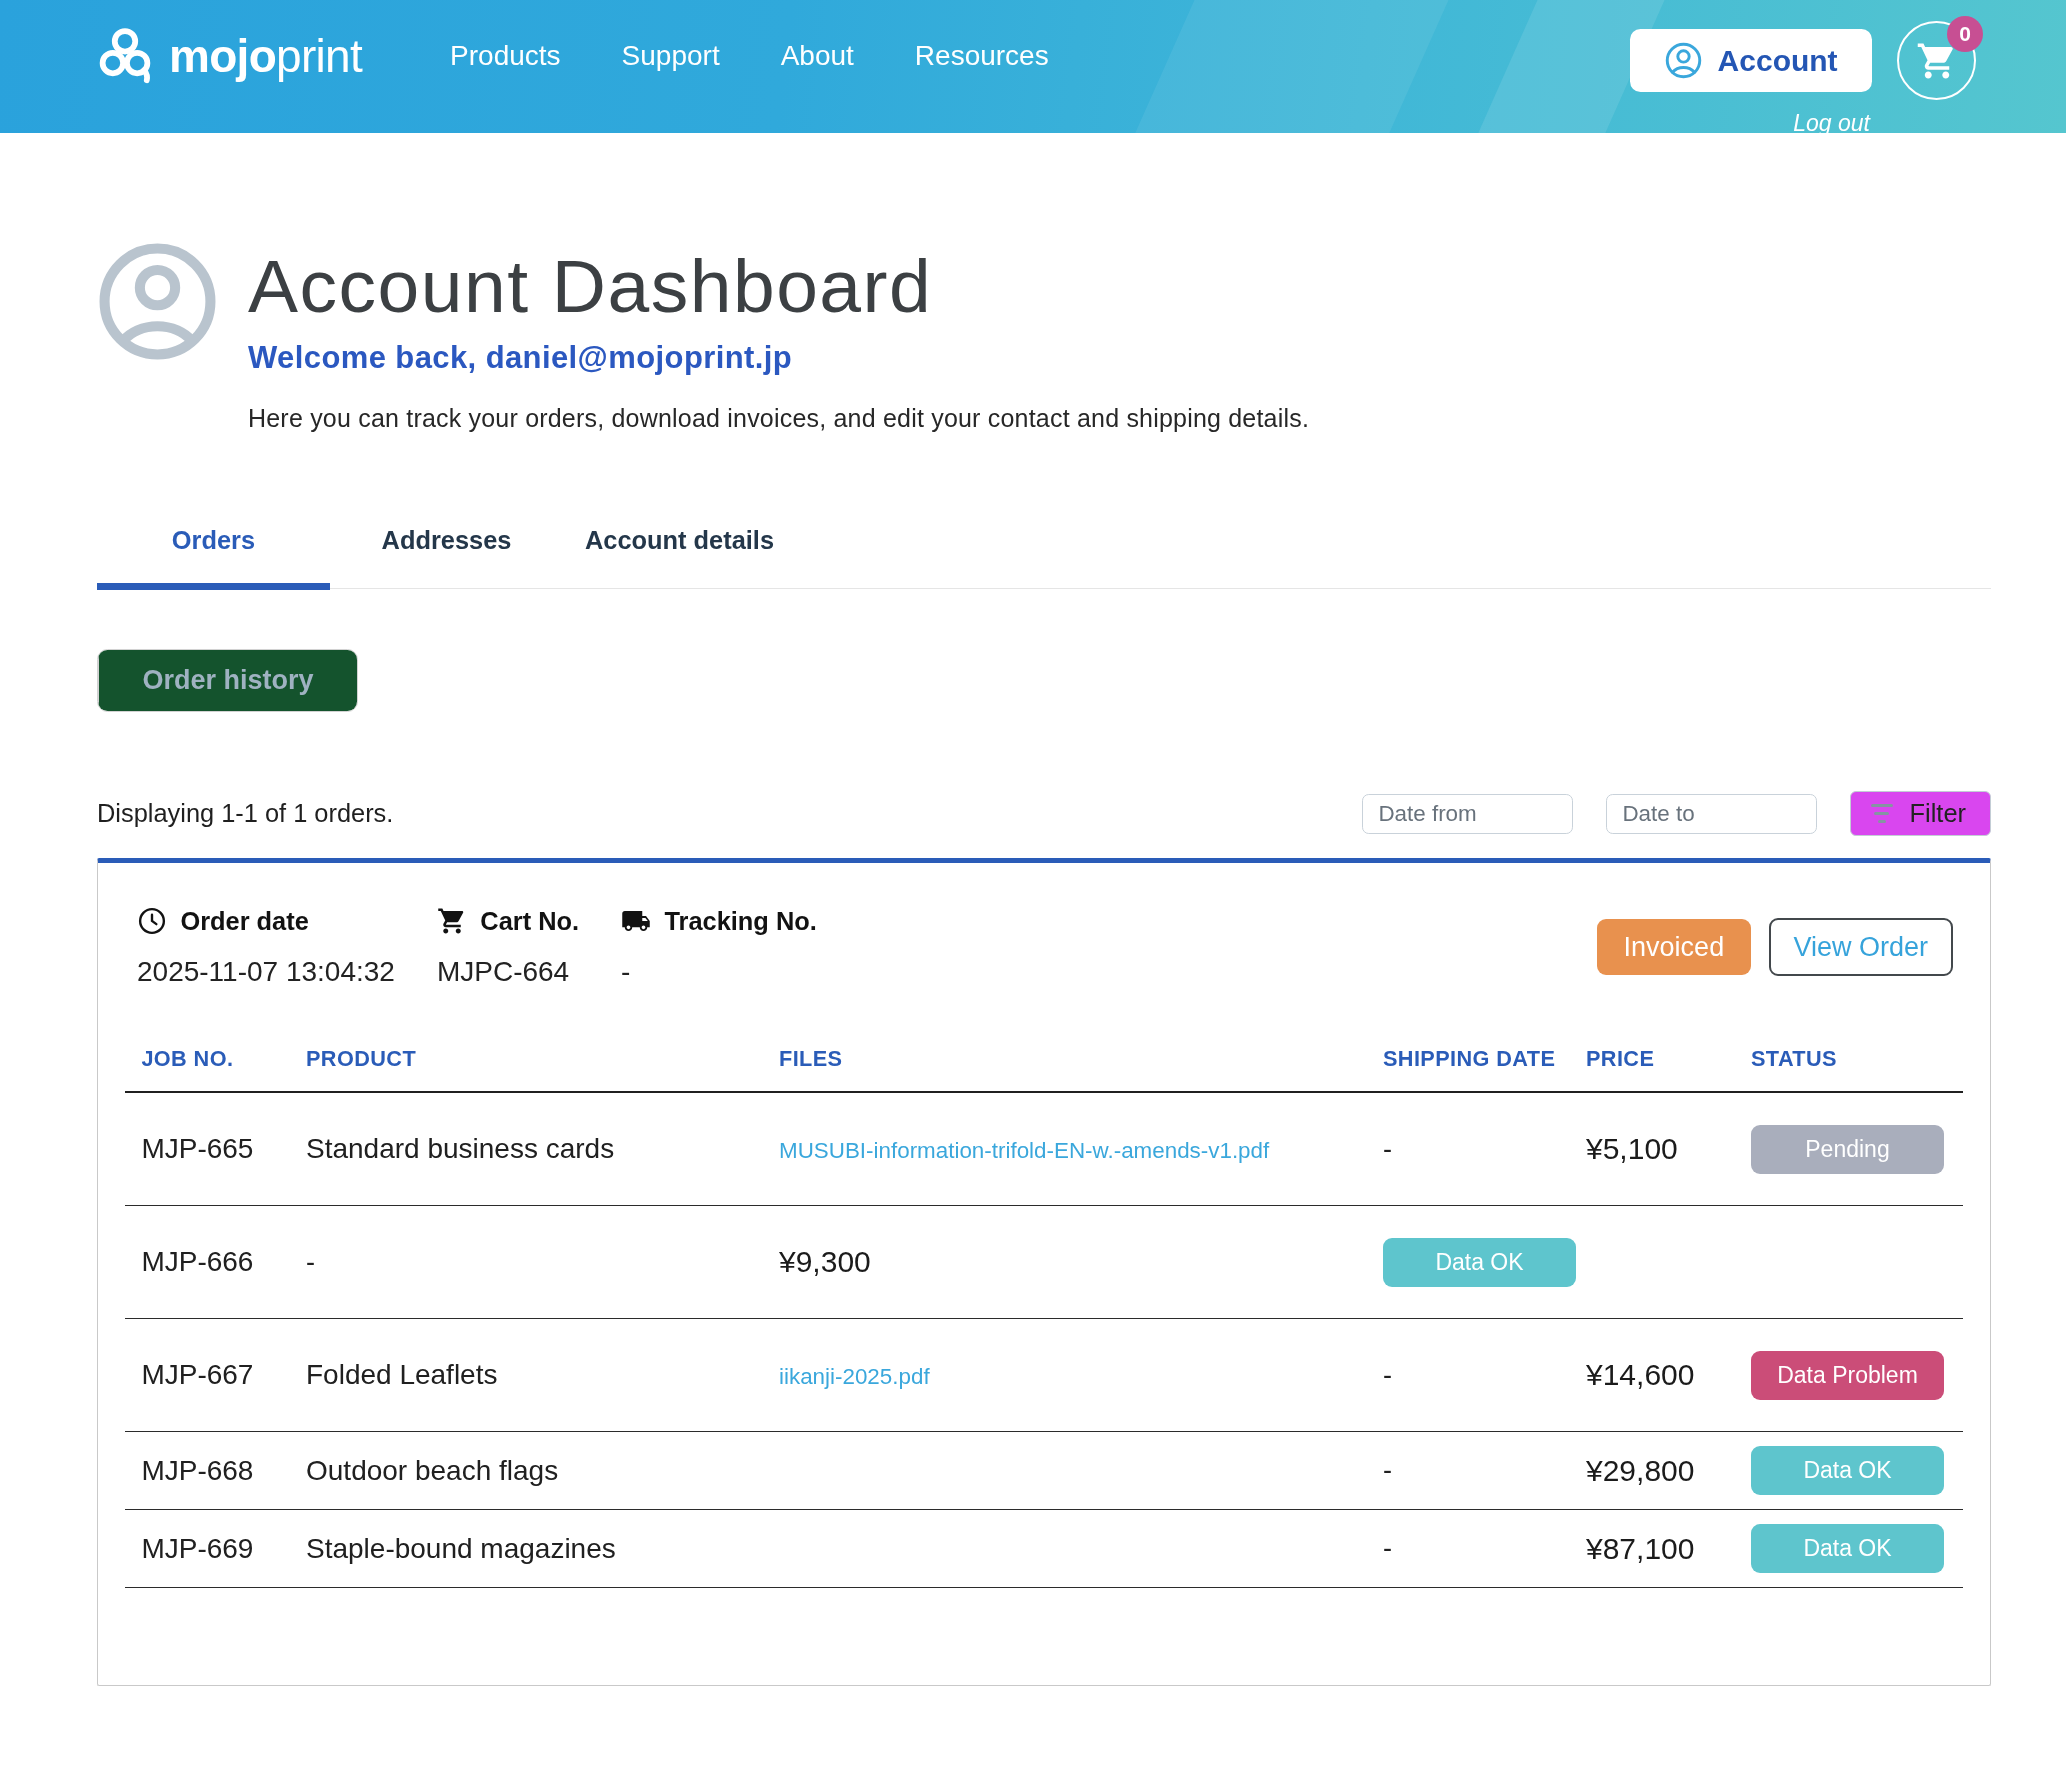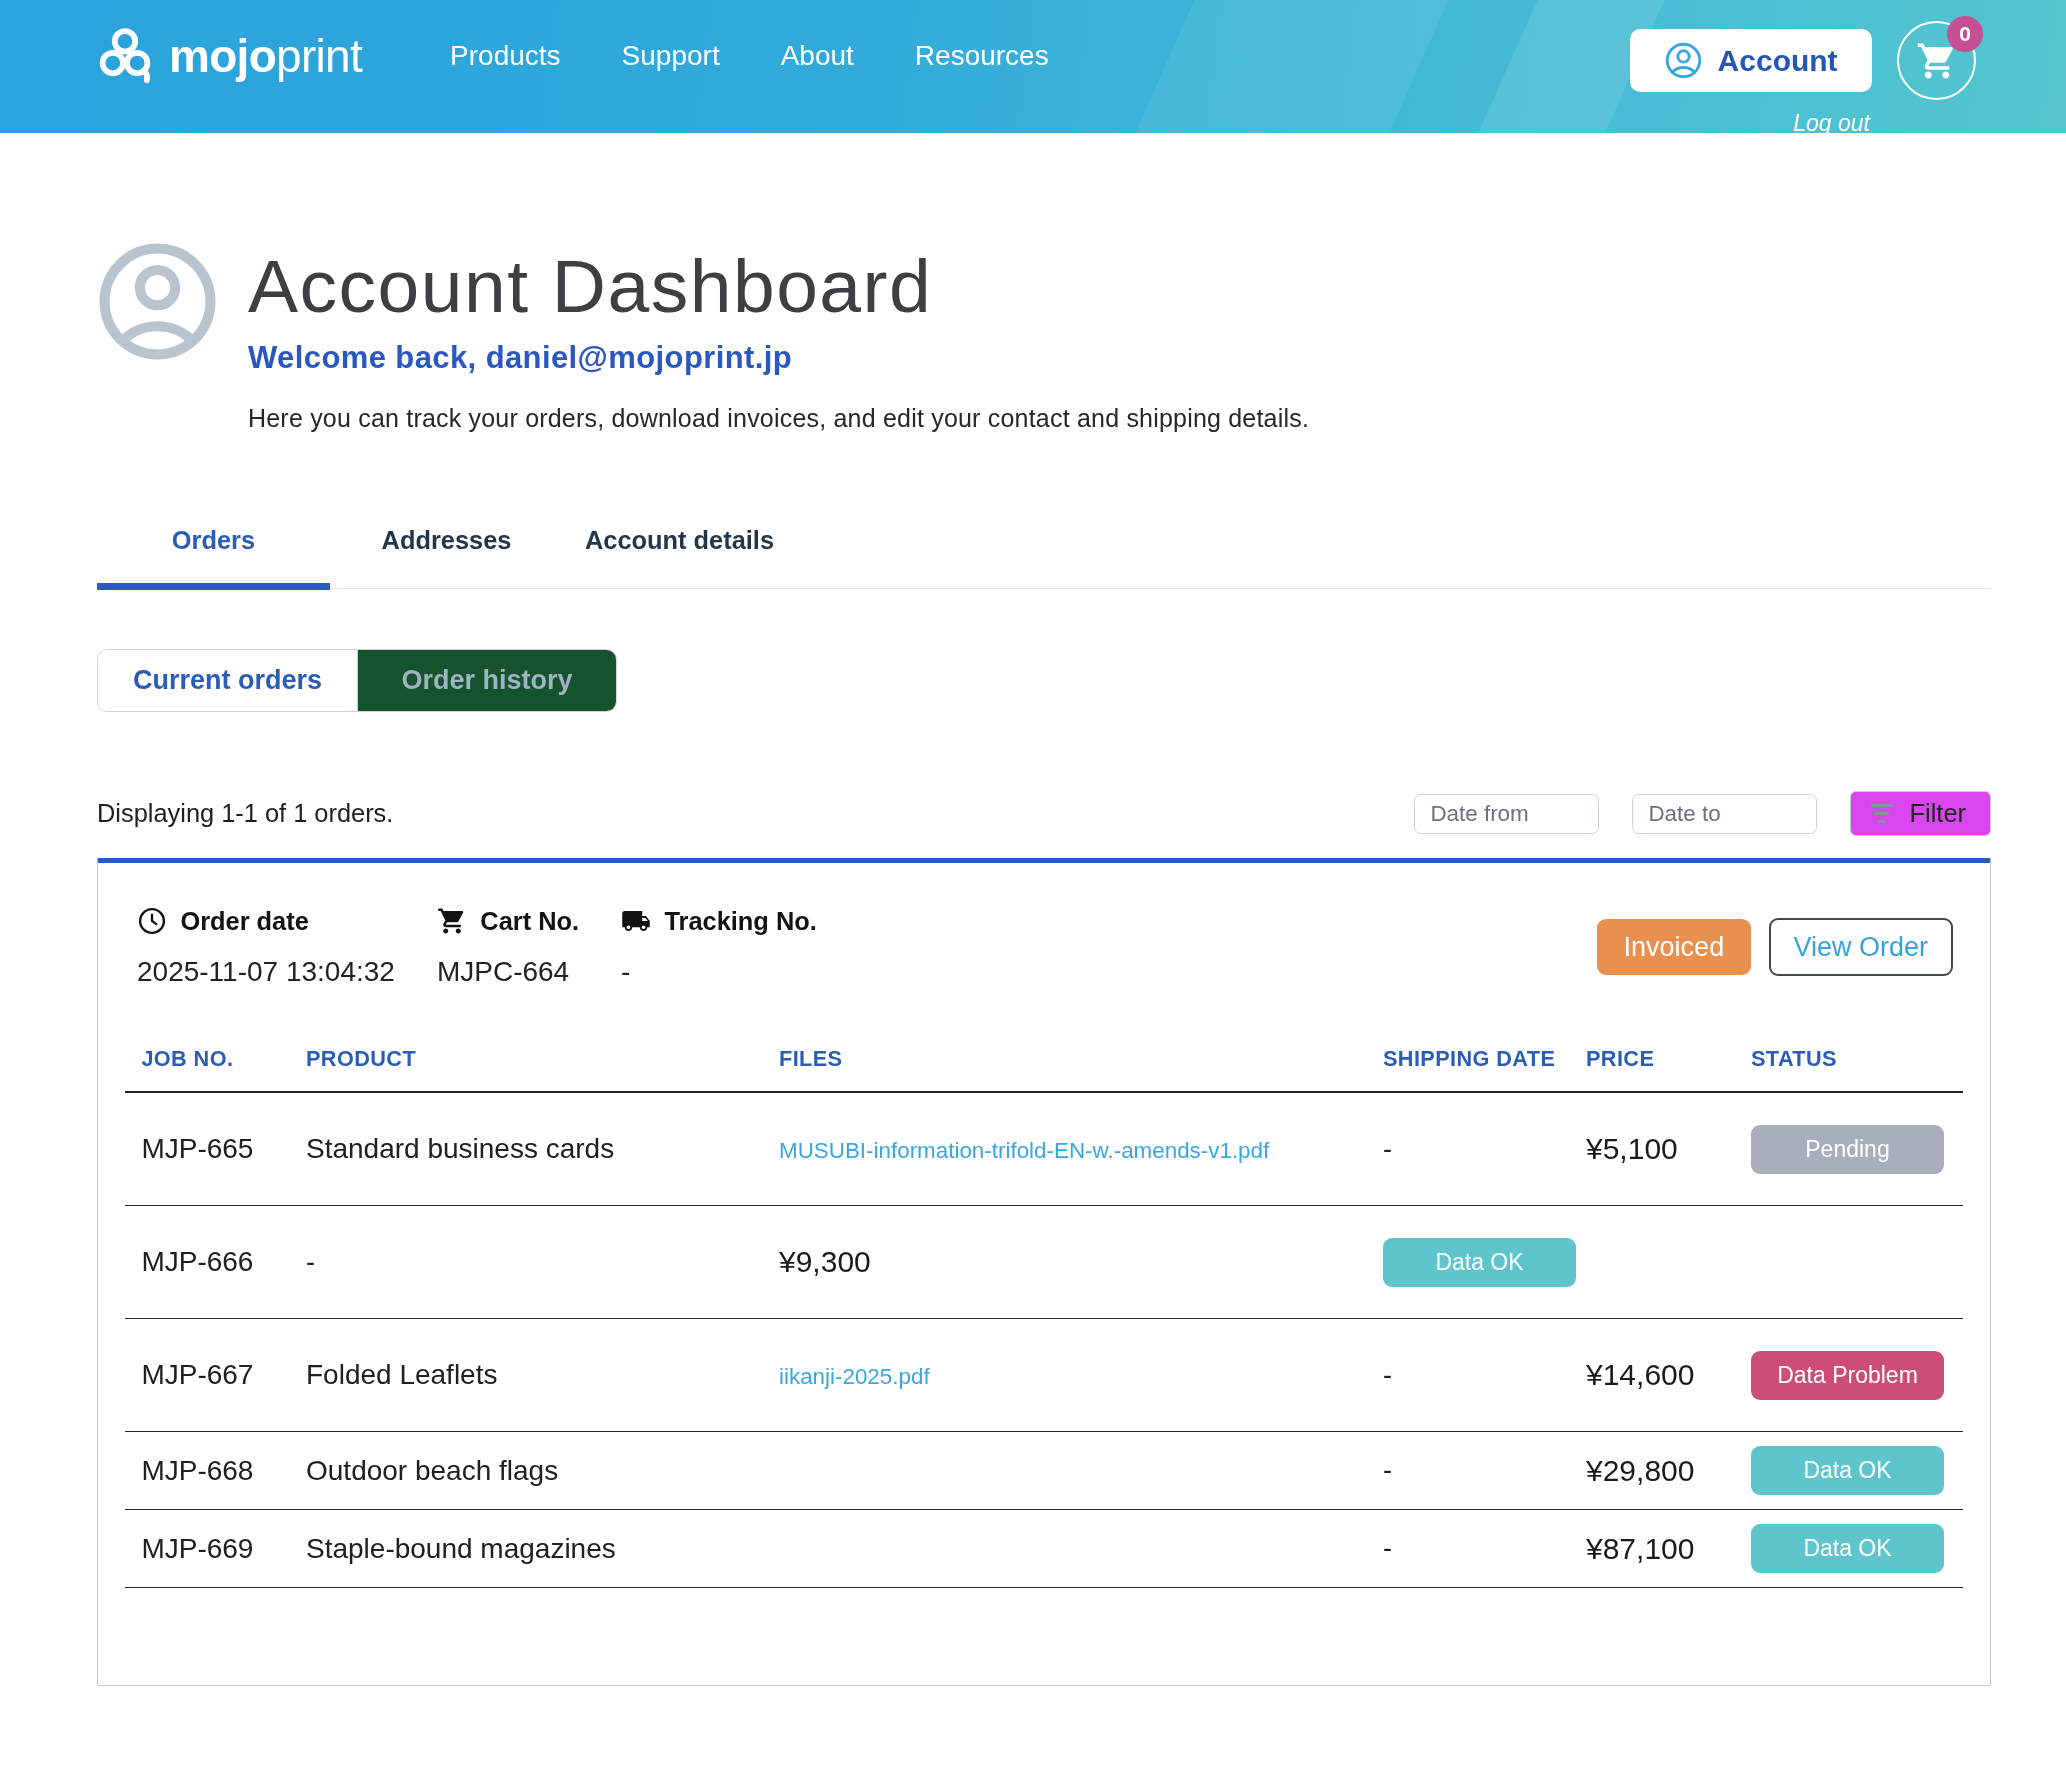--- a/index.html
+++ b/index.html
@@ -59,21 +59,21 @@
   .segmented { display: inline-flex; margin-top: 60px; border: 1.5px solid #d2d2d2; border-radius: 10.5px; overflow: hidden; }
   .seg { width: 259px; height: 61px; display: flex; align-items: center; justify-content: center;
     font-family: "Liberation Sans", sans-serif; font-size: 27px; font-weight: bold; border: none; cursor: pointer; }
   .seg.active { background: #ffffff; color: #2a5cb8; }
   .seg.inactive { background: #14532d; color: #9fb2c1; border-left: 1.5px solid #d2d2d2; }
 
   
   .list-controls { margin-top: 79px; display: flex; justify-content: space-between; align-items: center; }
   .summary { font-size: 25.4px; color: #1f1f1f; }
   .filters { display: flex; align-items: center; gap: 33px; }
-  .date-input { width: 185px; height: 40px; border: 1.5px solid #c9d2da; border-radius: 6.7px;
+  .date-input { width: 211px; height: 40px; border: 1.5px solid #c9d2da; border-radius: 6.7px;
     font-family: "Liberation Sans", sans-serif; font-size: 22.4px; color: #737373; padding: 0 15px; }
   .date-input::placeholder { color: #68727c; }
   .filter-btn { height: 45px; padding: 0 24px 0 19.4px; background: #d946ef; border: 1.5px solid #c3cdd5; border-radius: 6px;
     display: flex; align-items: center; gap: 16.4px; cursor: pointer;
     font-family: "Liberation Sans", sans-serif; font-size: 25.4px; color: #222; }
   .filter-icon { display: flex; flex-direction: column; align-items: center; gap: 5.2px; }
   .filter-icon i { display: block; height: 3px; background: #8594a2; border-radius: 1.5px; }
   .filter-icon i:nth-child(1) { width: 22.4px; }
   .filter-icon i:nth-child(2) { width: 15px; }
   .filter-icon i:nth-child(3) { width: 7.5px; }
@@ -170,21 +170,20 @@
     </div>
   </section>
 
   <div class="tabs">
     <div class="tab active">Orders</div>
     <div class="tab">Addresses</div>
     <div class="tab">Account details</div>
   </div>
 
   <div class="segmented">
-    <button class="seg active">Current orders</button>
     <button class="seg inactive">Order history</button>
   </div>
 
   <div class="list-controls">
     <div class="summary">Displaying 1-1 of 1 orders.</div>
     <div class="filters">
       <input class="date-input" placeholder="Date from" style="">
       <input class="date-input" placeholder="Date to" style="">
       <button class="filter-btn">
         <span class="filter-icon">

